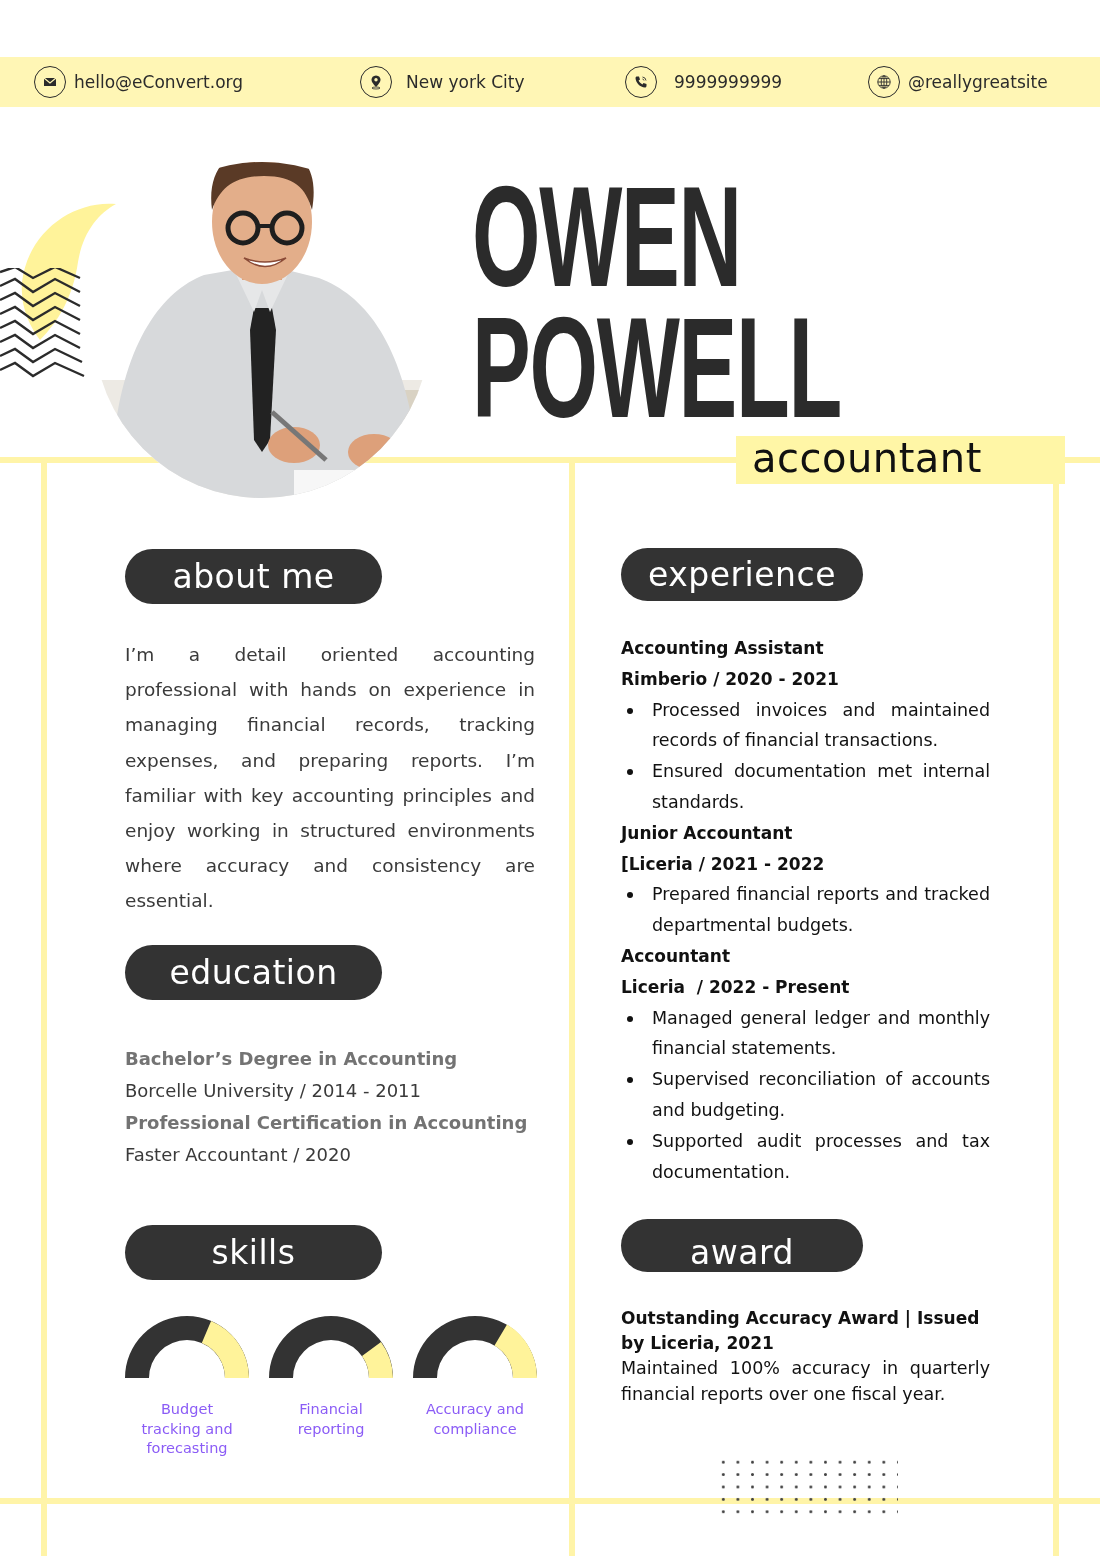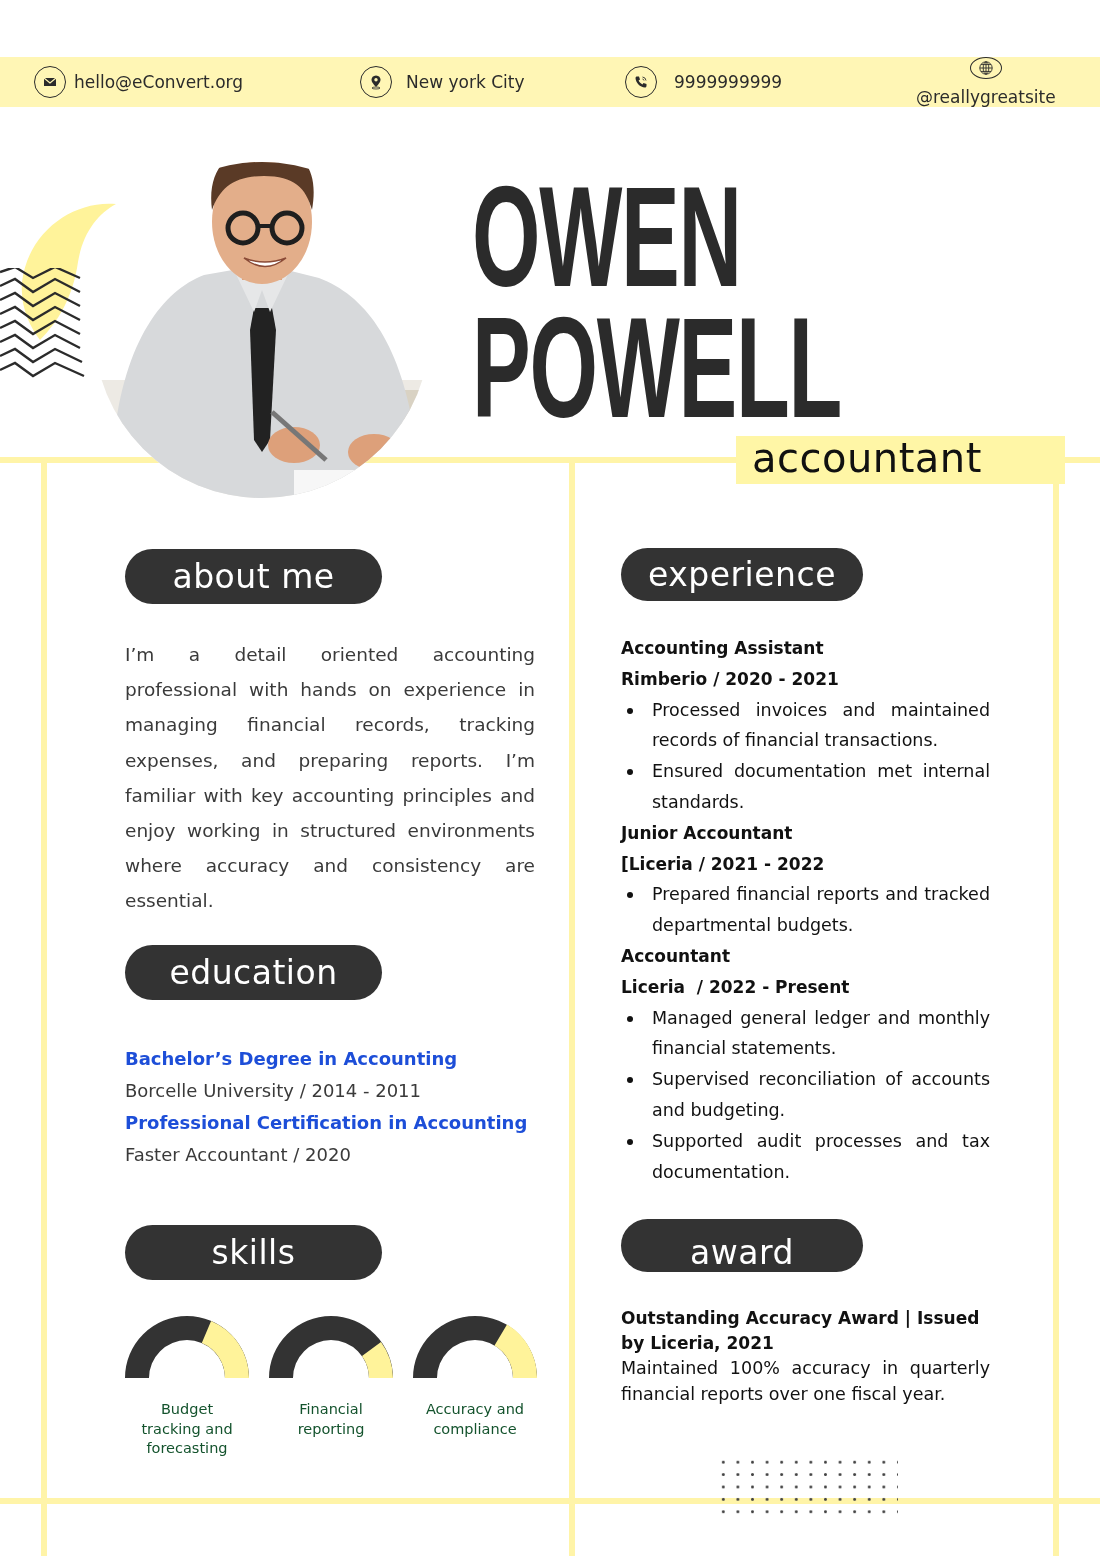--- a/index.html
+++ b/index.html
@@ -27,27 +27,27 @@
     font-size: 142px; line-height: 1; letter-spacing: -2px; transform-origin: left top; transform: scaleX(0.62); white-space: nowrap; }
 
   .title-badge { left: 736px; top: 436px; width: 329px; height: 48px; background: #FFF6A6; }
   .title-text { position: absolute; left: 16px; top: 0; line-height: 44px; font-size: 40px; color: #111111; font-family: "DejaVu Sans", sans-serif; letter-spacing: 0.5px; }
 
   .pill { position: absolute; background: #333333; color: #ffffff; border-radius: 28px; display: flex; align-items: center; justify-content: center; font-size: 33px; letter-spacing: 0.5px; }
 
   .about { left: 125px; top: 637px; width: 410px; font-size: 18.5px; line-height: 35.2px; text-align: justify; color: #3a3a3a; }
 
   .edu { left: 125px; top: 1043px; width: 430px; }
-  .edu .deg { font-weight: bold; font-size: 18px; color: #1d4ed8; line-height: 32px; }
+  .edu .deg { font-weight: bold; font-size: 18px; color: #737373; line-height: 32px; }
   .edu .inst { font-size: 18px; color: #3a3a3a; line-height: 44px; margin-top: -6px; margin-bottom: -6px; }
 
   .skills { left: 125px; top: 1316px; width: 412px; display: flex; justify-content: space-between; }
   .skill { width: 124px; display: flex; flex-direction: column; align-items: center; }
   .skill svg { width: 124px; height: 64px; }
-  .skill .lbl { margin-top: 20px; font-size: 14.5px; line-height: 19.5px; text-align: center; color: #14532d; width: 110px; }
+  .skill .lbl { margin-top: 20px; font-size: 14.5px; line-height: 19.5px; text-align: center; color: #8b5cf6; width: 110px; }
 
   .exp { left: 621px; top: 633px; width: 369px; color: #111; }
   .exp .role, .exp .comp { font-weight: bold; font-size: 17px; line-height: 30.8px; }
   .exp ul { list-style: none; }
   .exp li { position: relative; padding-left: 31px; font-size: 17.5px; line-height: 30.8px; text-align: justify; }
   .exp li::before { content: ""; position: absolute; left: 6px; top: 13px; width: 6px; height: 6px; border-radius: 50%; background: #111; }
 
   .award { left: 621px; top: 1306px; width: 369px; color: #111; }
   .award .head { font-weight: bold; font-size: 17px; line-height: 25px; }
   .award .desc { font-size: 17.5px; line-height: 25.5px; text-align: justify; }
@@ -87,21 +87,21 @@
   </div>
   <div class="contact" style="left:625px;text-align:center;">
     <span class="ico">
       <svg viewBox="0 0 16 16">
           <path d="M4 2.5 L6 2.5 L7 5.5 L5.6 6.6 C6.4 8.3 7.7 9.6 9.4 10.4 L10.5 9 L13.5 10 L13.5 12 C13.5 12.8 12.8 13.5 12 13.5 C7 13.2 2.8 9 2.5 4 C2.5 3.2 3.2 2.5 4 2.5 Z" fill="#2b2b2b"></path>
           <path d="M9.5 3 A4 4 0 0 1 13 6.5 M9.5 5 A2 2 0 0 1 11 6.5" stroke="#2b2b2b" stroke-width="0.9" fill="none"></path>
         </svg>
     </span>
     <span style="margin-left:9px;">9999999999</span>
   </div>
-  <div class="contact" style="left:916px;flex-direction:column;">
+  <div class="contact" style="left:868px;">
     <span class="ico">
       <svg viewBox="0 0 16 16" fill="none" stroke="#2b2b2b" stroke-width="0.9">
           <circle cx="8" cy="8" r="6.2"></circle>
           <ellipse cx="8" cy="8" rx="2.8" ry="6.2"></ellipse>
           <line x1="1.8" y1="8" x2="14.2" y2="8"></line>
           <line x1="8" y1="1.8" x2="8" y2="14.2"></line>
           <path d="M3 4.6 H13 M3 11.4 H13"></path>
         </svg>
     </span>
     <span>@reallygreatsite</span>

